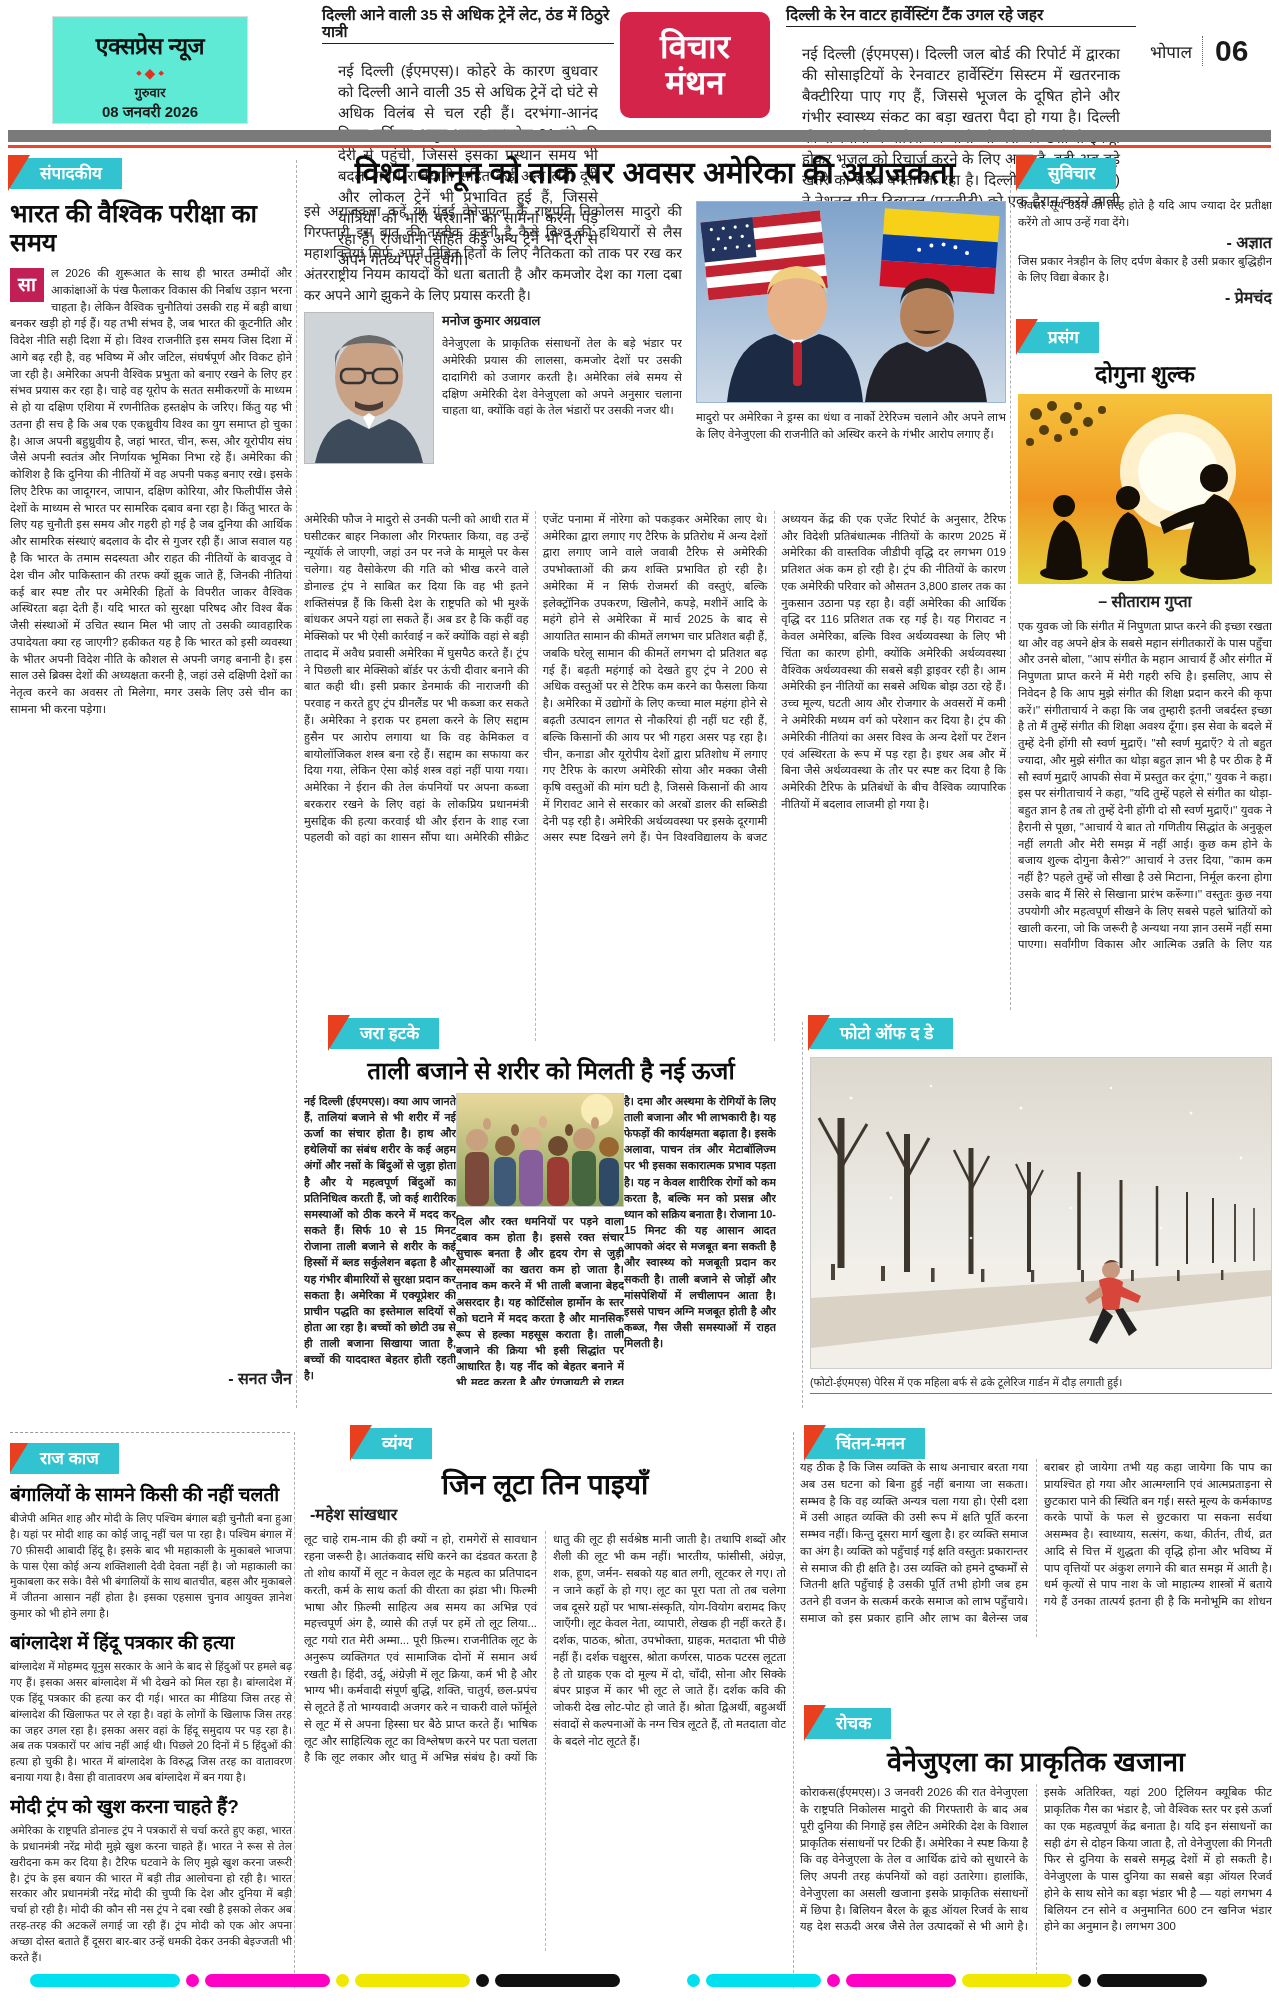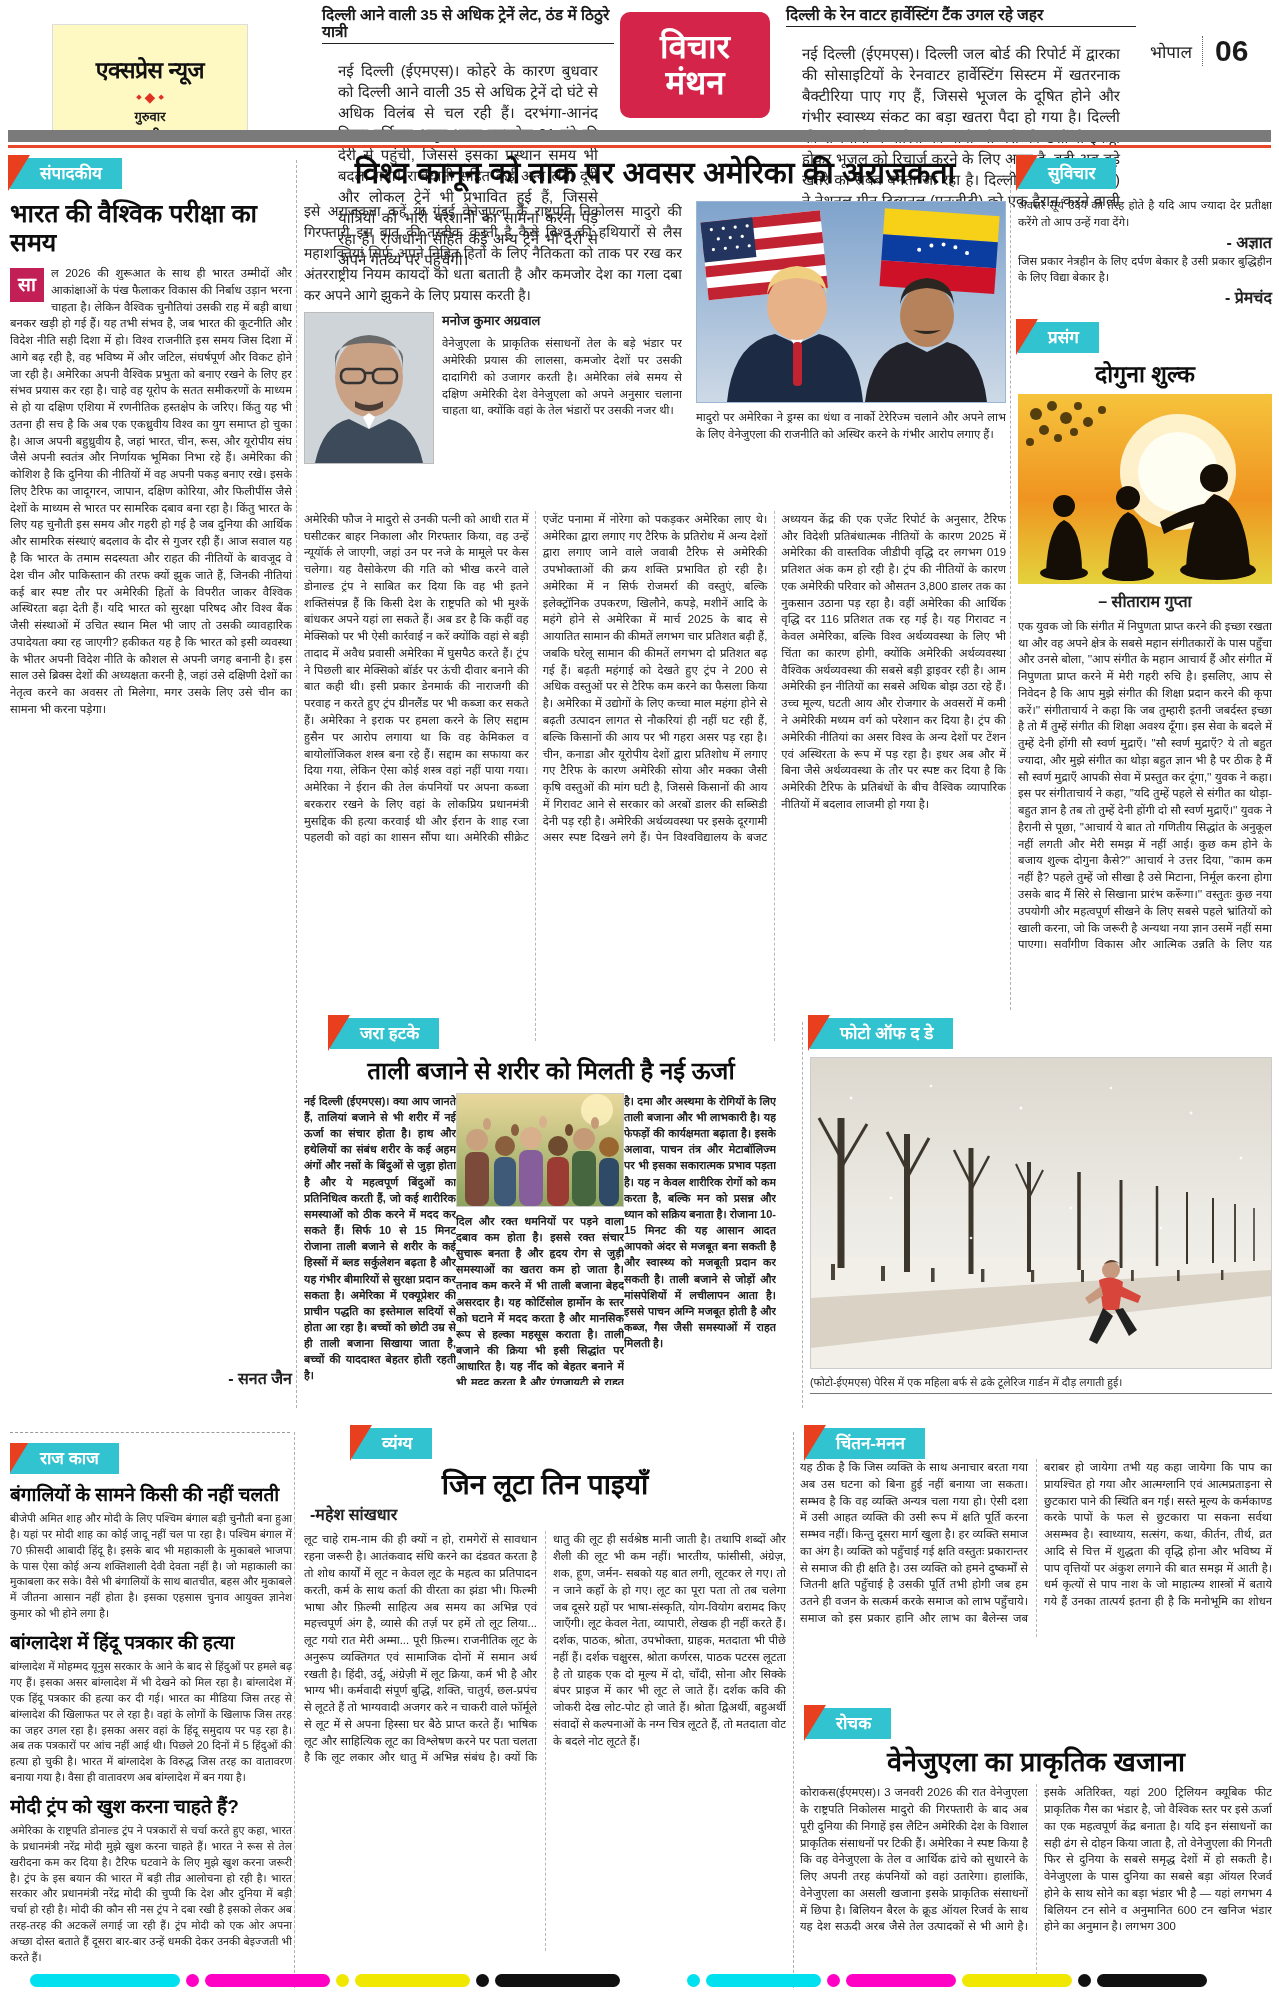--- a/index.html
+++ b/index.html
@@ -1,21 +1,21 @@
 <!DOCTYPE html>
 <html><head>
 <meta charset="utf-8">
 <style>
   html,body{margin:0;padding:0;background:#d8d8d8;}
   #page{position:relative;width:1279px;height:2008px;margin:0 auto;background:#fff;
         font-family:"Liberation Sans","DejaVu Sans",sans-serif;color:#1a1a1a;overflow:hidden;}
   .abs{position:absolute;}
   
-  .masthead{left:52px;top:24px;width:196px;height:108px;background:#fef9c3;border:1px solid #ddd;
-            text-align:center;padding-top:28px;box-sizing:border-box;}
+  .masthead{left:52px;top:16px;width:196px;height:108px;background:#5eead4;border:1px solid #ddd;
+            text-align:center;padding-top:12px;box-sizing:border-box;}
   .masthead .mtitle{font-size:23px;font-weight:800;letter-spacing:-.5px;color:#111;}
   .masthead .orn{color:#e03022;margin:2px 0;}
   .masthead .orn .sm{font-size:7px;vertical-align:middle;}
   .masthead .orn .lg{font-size:14px;vertical-align:middle;margin:0 3px;}
   .masthead .day{font-size:13px;font-weight:700;margin-top:2px;}
   .masthead .date{font-size:15px;font-weight:800;}
   .brief{box-sizing:border-box;}
   .brief h2{margin:0 0 3px 0;font-size:15.5px;font-weight:800;border-bottom:1.5px solid #222;
             padding-bottom:3px;line-height:1.1;}
   .brief p{margin:16px;font-size:15px;line-height:1.4;text-align:justify;color:#222;}

